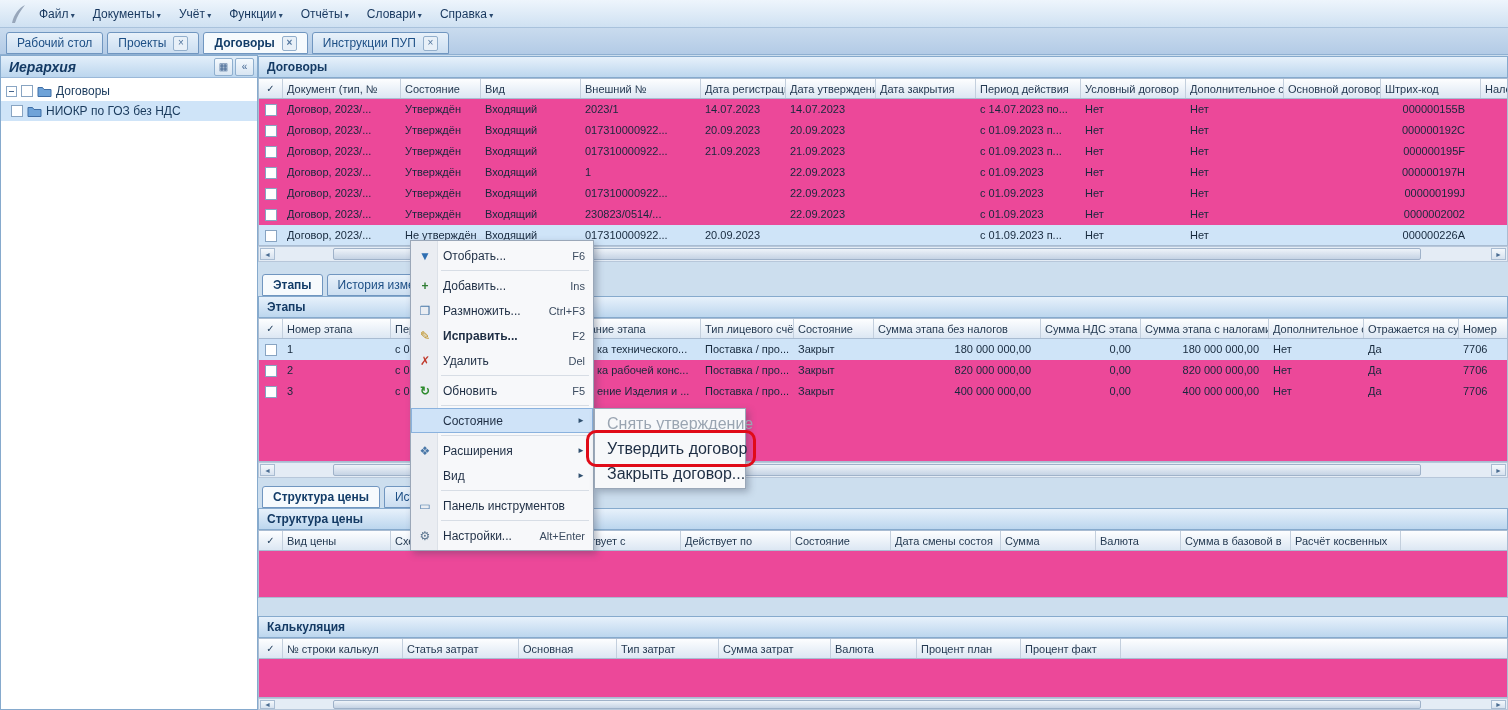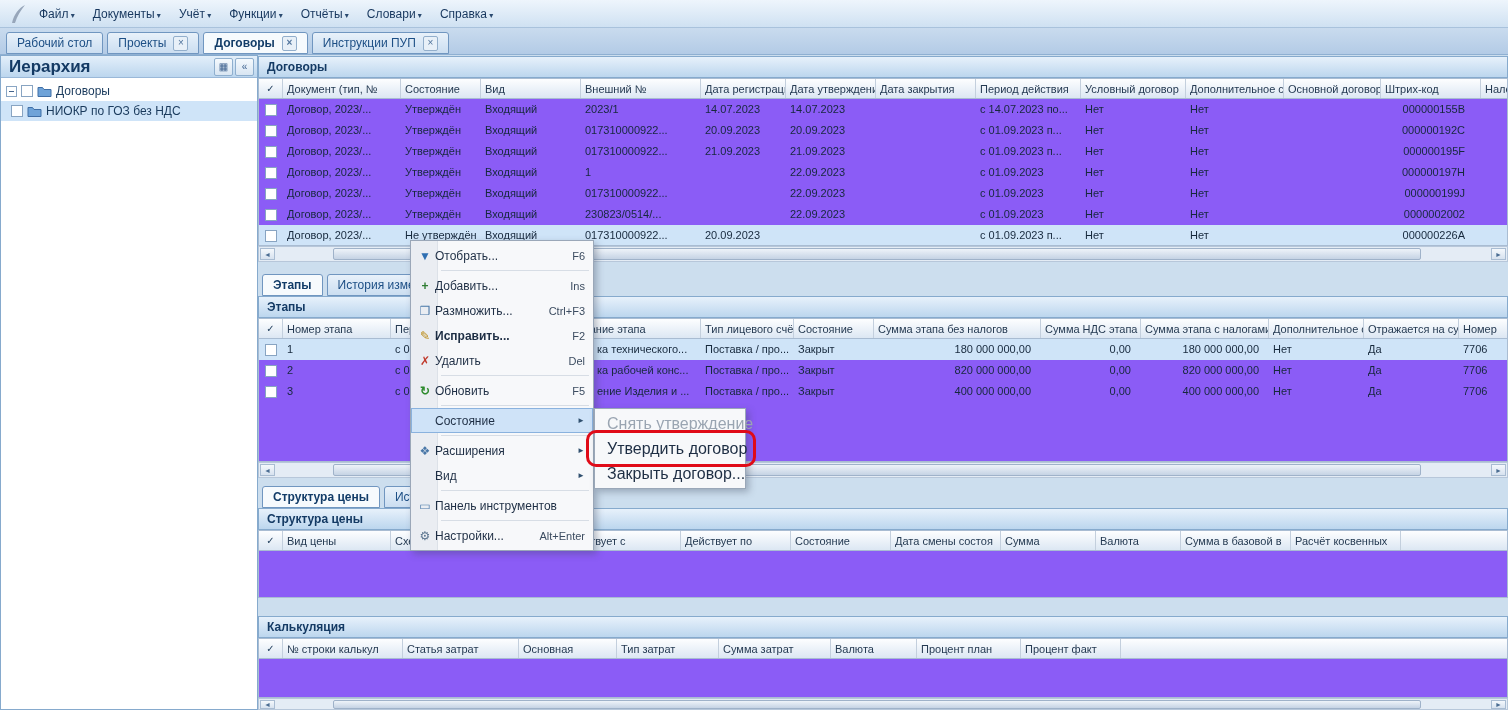--- a/index.html
+++ b/index.html
@@ -20,40 +20,40 @@
         border-radius:3px 3px 0 0;background:linear-gradient(#e8f1fa,#cbdef1);
         color:#1d4f85;font-size:12px;display:flex;align-items:center;gap:7px;white-space:nowrap;}
   .wtab.active{background:#f6fafd;font-weight:bold;color:#123c68;}
   .tclose{width:13px;height:13px;border:1px solid #92aecb;background:#e8f0f8;color:#51749c;
           font-size:10px;line-height:11px;text-align:center;border-radius:2px;}
   
   .sidebar{position:absolute;left:0;top:55px;width:258px;height:655px;box-sizing:border-box;
            background:#fff;border:1px solid #86aacd;}
   .shead{height:22px;box-sizing:border-box;background:linear-gradient(#e3effa,#bcd6ee);
          border-bottom:1px solid #9ab8d8;display:flex;align-items:center;padding:0 3px 0 8px;}
-  .stitle{flex:1;font-size:17px;font-weight:bold;color:#143a64;}
+  .stitle{flex:1;font-size:14px;font-weight:bold;color:#143a64;font-style:italic;}
   .sbtn{width:17px;height:16px;border:1px solid #8fafce;background:linear-gradient(#f4f9fd,#d8e5f2);
         font-size:10px;line-height:15px;text-align:center;color:#3f6390;margin-left:2px;border-radius:2px;}
   .tree{padding-top:3px;}
   .trow{height:20px;display:flex;align-items:center;gap:4px;font-size:12px;color:#1a3a5c;padding-left:5px;}
   .trow.sel{background:#cfe4f8;}
   .texp{width:11px;height:11px;box-sizing:border-box;border:1px solid #8aa6c4;background:#fff;position:relative;flex:none;}
   .texp::after{content:"";position:absolute;left:2px;right:2px;top:4px;height:1px;background:#44648c;}
   .cbx{width:12px;height:12px;box-sizing:border-box;border:1px solid #88a4c2;background:#fff;display:inline-block;flex:none;}
   .fold{flex:none;}
   
   .ptitle{position:absolute;box-sizing:border-box;background:linear-gradient(#e7f1fb,#bcd6ee);
           border:1px solid #86aacd;color:#143a64;font-weight:bold;font-size:12px;
           display:flex;align-items:center;padding-left:8px;}
   .ghead{position:absolute;box-sizing:border-box;display:flex;border:1px solid #a9bcd2;
          background:linear-gradient(#fdfeff,#dce7f3);}
   .th{box-sizing:border-box;border-right:1px solid #c3cfdd;padding:0 4px;font-size:11px;color:#253a52;
       display:flex;align-items:center;white-space:nowrap;overflow:hidden;height:100%;}
   .thcb{justify-content:center;padding:0;font-size:10px;color:#1d3a58;}
-  .gbody{position:absolute;box-sizing:border-box;background:#8b5cf6;border:1px solid #a9bcd2;border-top:none;overflow:hidden;}
+  .gbody{position:absolute;box-sizing:border-box;background:#ec4899;border:1px solid #a9bcd2;border-top:none;overflow:hidden;}
   .grow{display:flex;height:21px;}
   .grow.sel{background:#cfe4f8;}
   .td{box-sizing:border-box;padding:0 4px;font-size:11px;color:#16283c;white-space:nowrap;
       overflow:hidden;height:21px;line-height:21px;}
   .cbc{display:flex;align-items:center;justify-content:center;padding:0;}
   .ra{text-align:right;padding-right:10px;}
   .bar{text-align:right;padding-right:16px;}
   .pad36{padding-left:36px;}
   
   .ct0{width:24px}.ct1{width:118px}.ct2{width:80px}.ct3{width:100px}.ct4{width:120px}.ct5{width:85px}
@@ -81,21 +81,21 @@
   .arr-l::before{content:"◄";}
   .arr-r::before{content:"►";}
   .sthumb{position:absolute;top:1px;height:12px;box-sizing:border-box;
           background:linear-gradient(#eef3f9,#c5d3e4);border:1px solid #9fb2c9;border-radius:2px;}
   
   .ctx{position:absolute;left:410px;top:240px;width:184px;box-sizing:border-box;padding:2px 0;
        background:#f7f8fa;border:1px solid #9aa7b8;box-shadow:3px 3px 7px rgba(60,70,90,.35);z-index:50;}
   .gutter{position:absolute;left:0;top:0;bottom:0;width:26px;background:#eaedf2;border-right:1px solid #dce1e8;}
   .cmi{position:relative;height:25px;display:flex;align-items:center;padding:0 8px 0 4px;font-size:12px;color:#1e2e44;}
   .cmi .mi{width:20px;text-align:center;font-size:12px;flex:none;}
-  .cmi .lbl{margin-left:0;flex:1;white-space:nowrap;overflow:hidden;}
+  .cmi .lbl{margin-left:8px;flex:1;white-space:nowrap;overflow:hidden;}
   .cmi .sc{color:#3c4c60;font-size:11px;margin-left:8px;white-space:nowrap;}
   .cmi.hl{background:#cfe3f8;outline:1px solid #8ab2de;outline-offset:-1px;}
   .cmi.bold .lbl{font-weight:bold;}
   .cmi.has-sub::after{content:"►";font-size:8px;color:#30506f;margin-left:6px;}
   .csep{height:1px;background:#d7dde5;margin:2px 4px 2px 30px;}
   .ic-filter{color:#2f6fb2}.ic-add{color:#2e7d32;font-weight:bold}.ic-copy{color:#4a78a8}
   .ic-edit{color:#b8860b}.ic-del{color:#c0392b}.ic-refresh{color:#2e8b2e;font-weight:bold}
   .ic-ext{color:#4a78a8}.ic-links{color:#4a78a8}.ic-exch{color:#4a78a8}.ic-toolbar{color:#4a78a8}.ic-settings{color:#5a748e}
   .ic-filter::before{content:"▼"}.ic-add::before{content:"+"}.ic-copy::before{content:"❐"}
   .ic-edit::before{content:"✎"}.ic-del::before{content:"✗"}.ic-refresh::before{content:"↻"}

